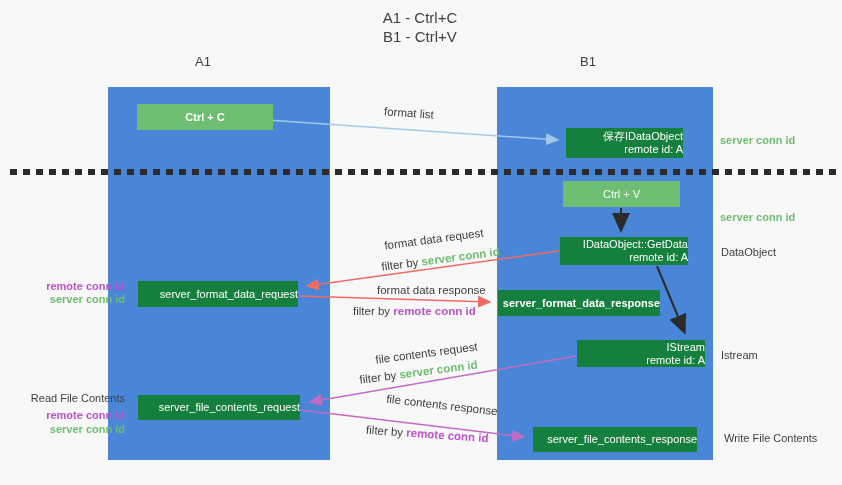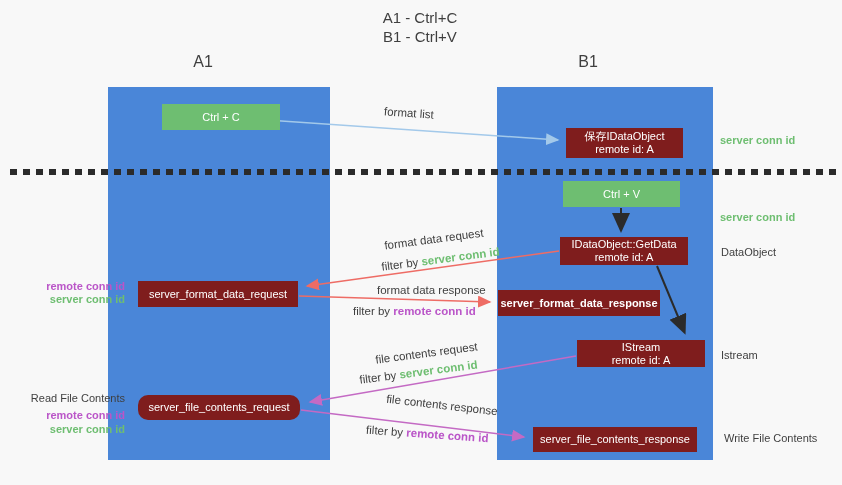--- a/index.html
+++ b/index.html
@@ -19,36 +19,36 @@
     text-align:center;color:#3f3f3f;font-size:15px;line-height:19px;
   }
   .lane{
     position:absolute;top:87px;height:373px;
     background:#4a86d8;z-index:1;
   }
   .lane-a1{left:98px;width:222px;}
   .lane-b1{left:487px;width:216px;}
   .lane-header{
     position:absolute;top:55px;
-    text-align:center;color:#3f3f3f;font-size:16px;line-height:14px;
+    text-align:center;color:#3f3f3f;font-size:13px;line-height:14px;
     z-index:3;
   }
   .lane-header.a1{left:98px;width:190px;}
   .lane-header.b1{left:468px;width:220px;}
   svg.overlay{
     position:absolute;left:0;top:0;z-index:2;pointer-events:none;
   }
   .node{
     position:absolute;z-index:3;
     display:flex;flex-direction:column;align-items:center;justify-content:center;
     color:#ffffff;font-size:11px;line-height:13px;text-align:center;
     box-sizing:border-box;
   }
   .node.green{background:#6ebe71;}
-  .node.orange{background:#7f1d1d;}
+  .node.orange{background:#15803d;align-items:flex-end;}
   .flabel{
     position:absolute;z-index:3;white-space:nowrap;
     color:#3f3f3f;font-size:11.5px;
   }
   .rot-up{transform:rotate(-7.5deg);}
   .rot-dn{transform:rotate(6.5deg);}
   .rot-dn2{transform:rotate(4deg);}
   .green-id{color:#6ebe71;font-weight:bold;}
   .purple-id{color:#ba55c8;font-weight:bold;}
   .side-label{
@@ -105,21 +105,21 @@
 
     <line x1="549" y1="251" x2="297" y2="286" stroke="#ee6c65" stroke-width="1.5" marker-end="url(#m-red)"></line>
 
     <line x1="289" y1="296" x2="480" y2="302" stroke="#ee6c65" stroke-width="1.5" marker-end="url(#m-red)"></line>
 
     <line x1="566" y1="356" x2="300" y2="402" stroke="#c46ac4" stroke-width="1.5" marker-end="url(#m-purple)"></line>
 
     <line x1="291" y1="410" x2="514" y2="437" stroke="#c46ac4" stroke-width="1.5" marker-end="url(#m-purple)"></line>
   </svg>
 
-  <div class="node green" style="left:152px;top:104px;width:118px;height:26px;">
+  <div class="node green" style="left:127px;top:104px;width:136px;height:26px;font-weight:bold;">
     <div>Ctrl + C</div>
   </div>
 
   <div class="node orange" style="left:556px;top:128px;width:117px;height:30px;">
     <div>保存IDataObject</div>
     <div>remote id: A</div>
   </div>
 
   <div class="node green" style="left:553px;top:181px;width:117px;height:26px;">
     <div>Ctrl + V</div>
@@ -136,21 +136,21 @@
 
   <div class="node orange" style="left:488px;top:290px;width:162px;height:26px;font-weight:bold;">
     <div>server_format_data_response</div>
   </div>
 
   <div class="node orange" style="left:567px;top:340px;width:128px;height:27px;">
     <div>IStream</div>
     <div>remote id: A</div>
   </div>
 
-  <div class="node orange" style="left:128px;top:395px;width:162px;height:25px;border-radius:10px;">
+  <div class="node orange" style="left:128px;top:395px;width:162px;height:25px;">
     <div>server_file_contents_request</div>
   </div>
 
   <div class="node orange" style="left:523px;top:427px;width:164px;height:25px;">
     <div>server_file_contents_response</div>
   </div>
 
   <div class="flabel rot-dn2" style="left:374px;top:107px;">format list</div>
 
   <div class="flabel rot-up" style="left:374px;top:233px;">format data request</div>

